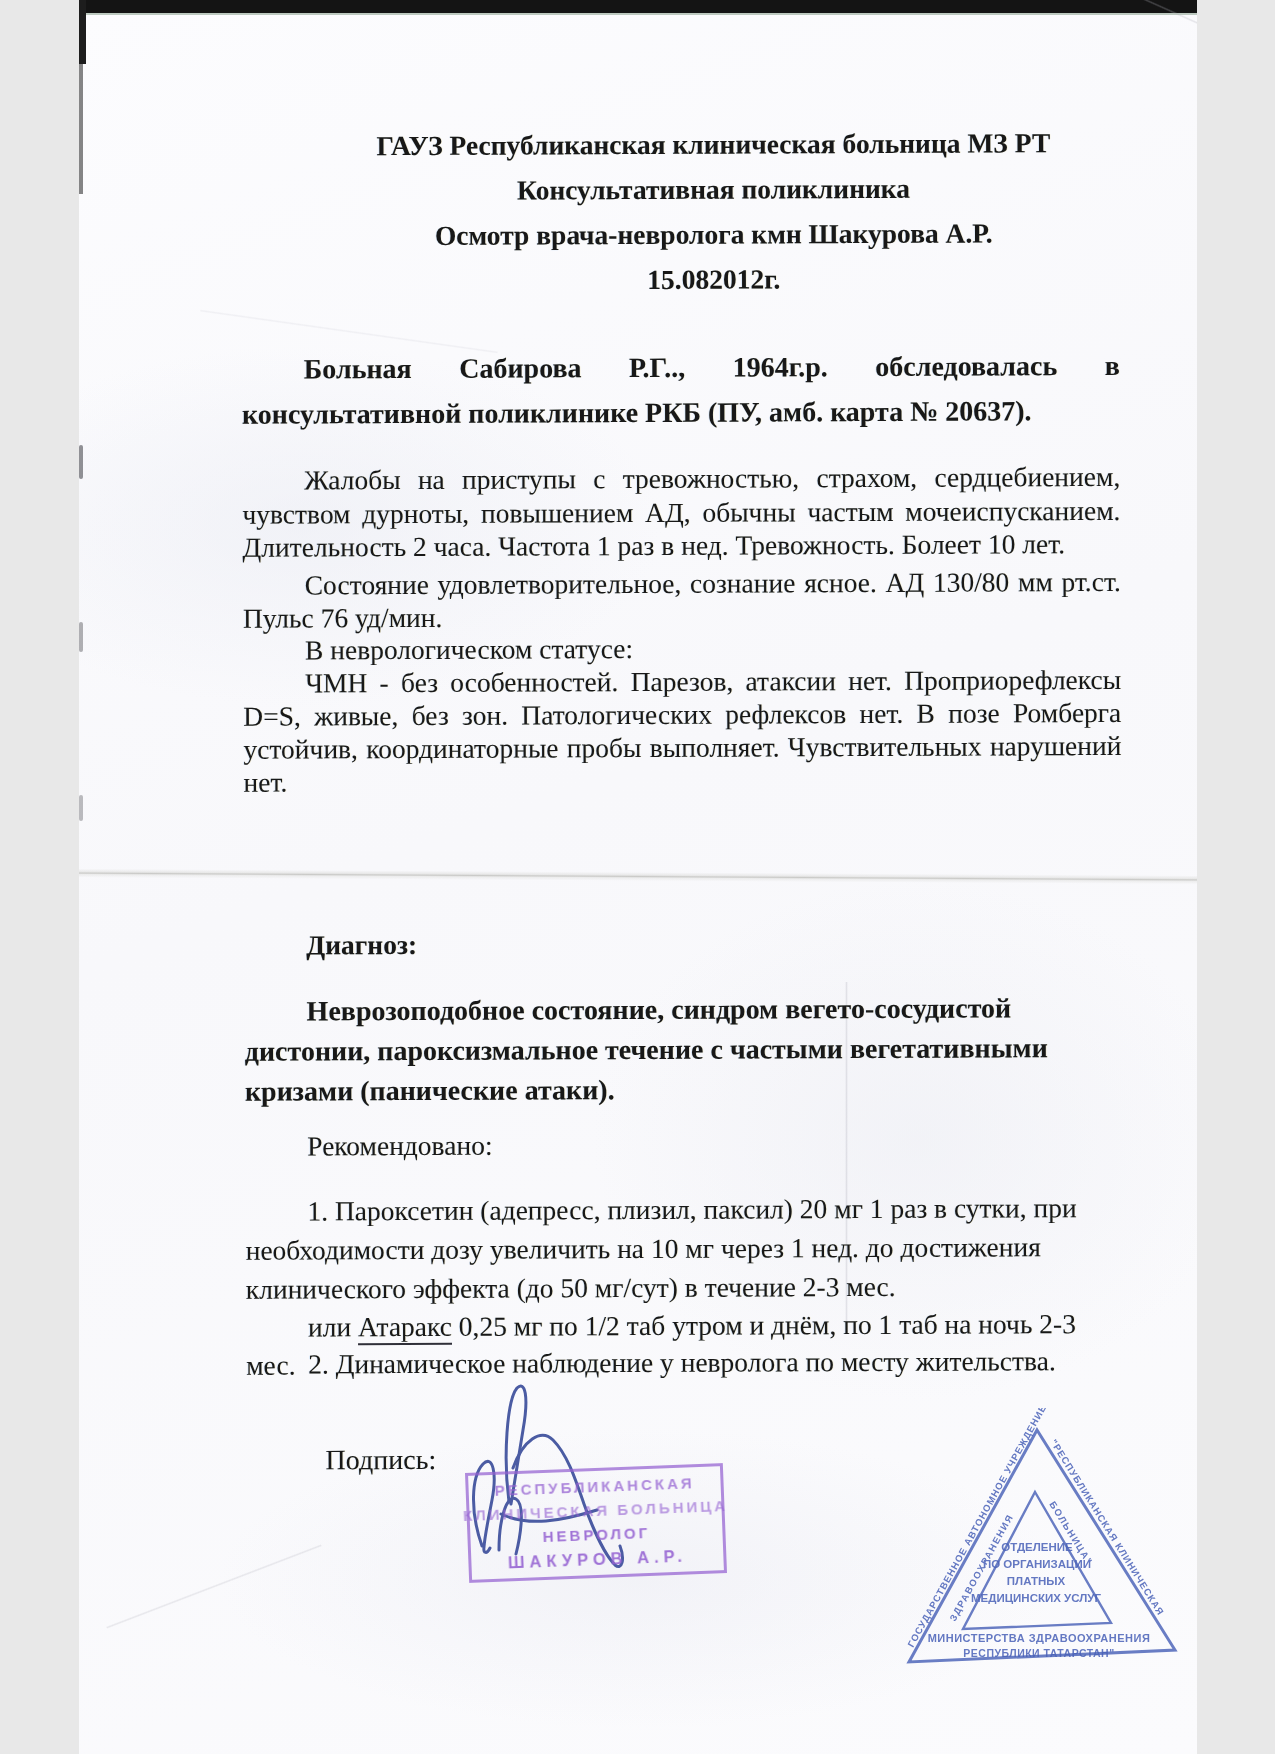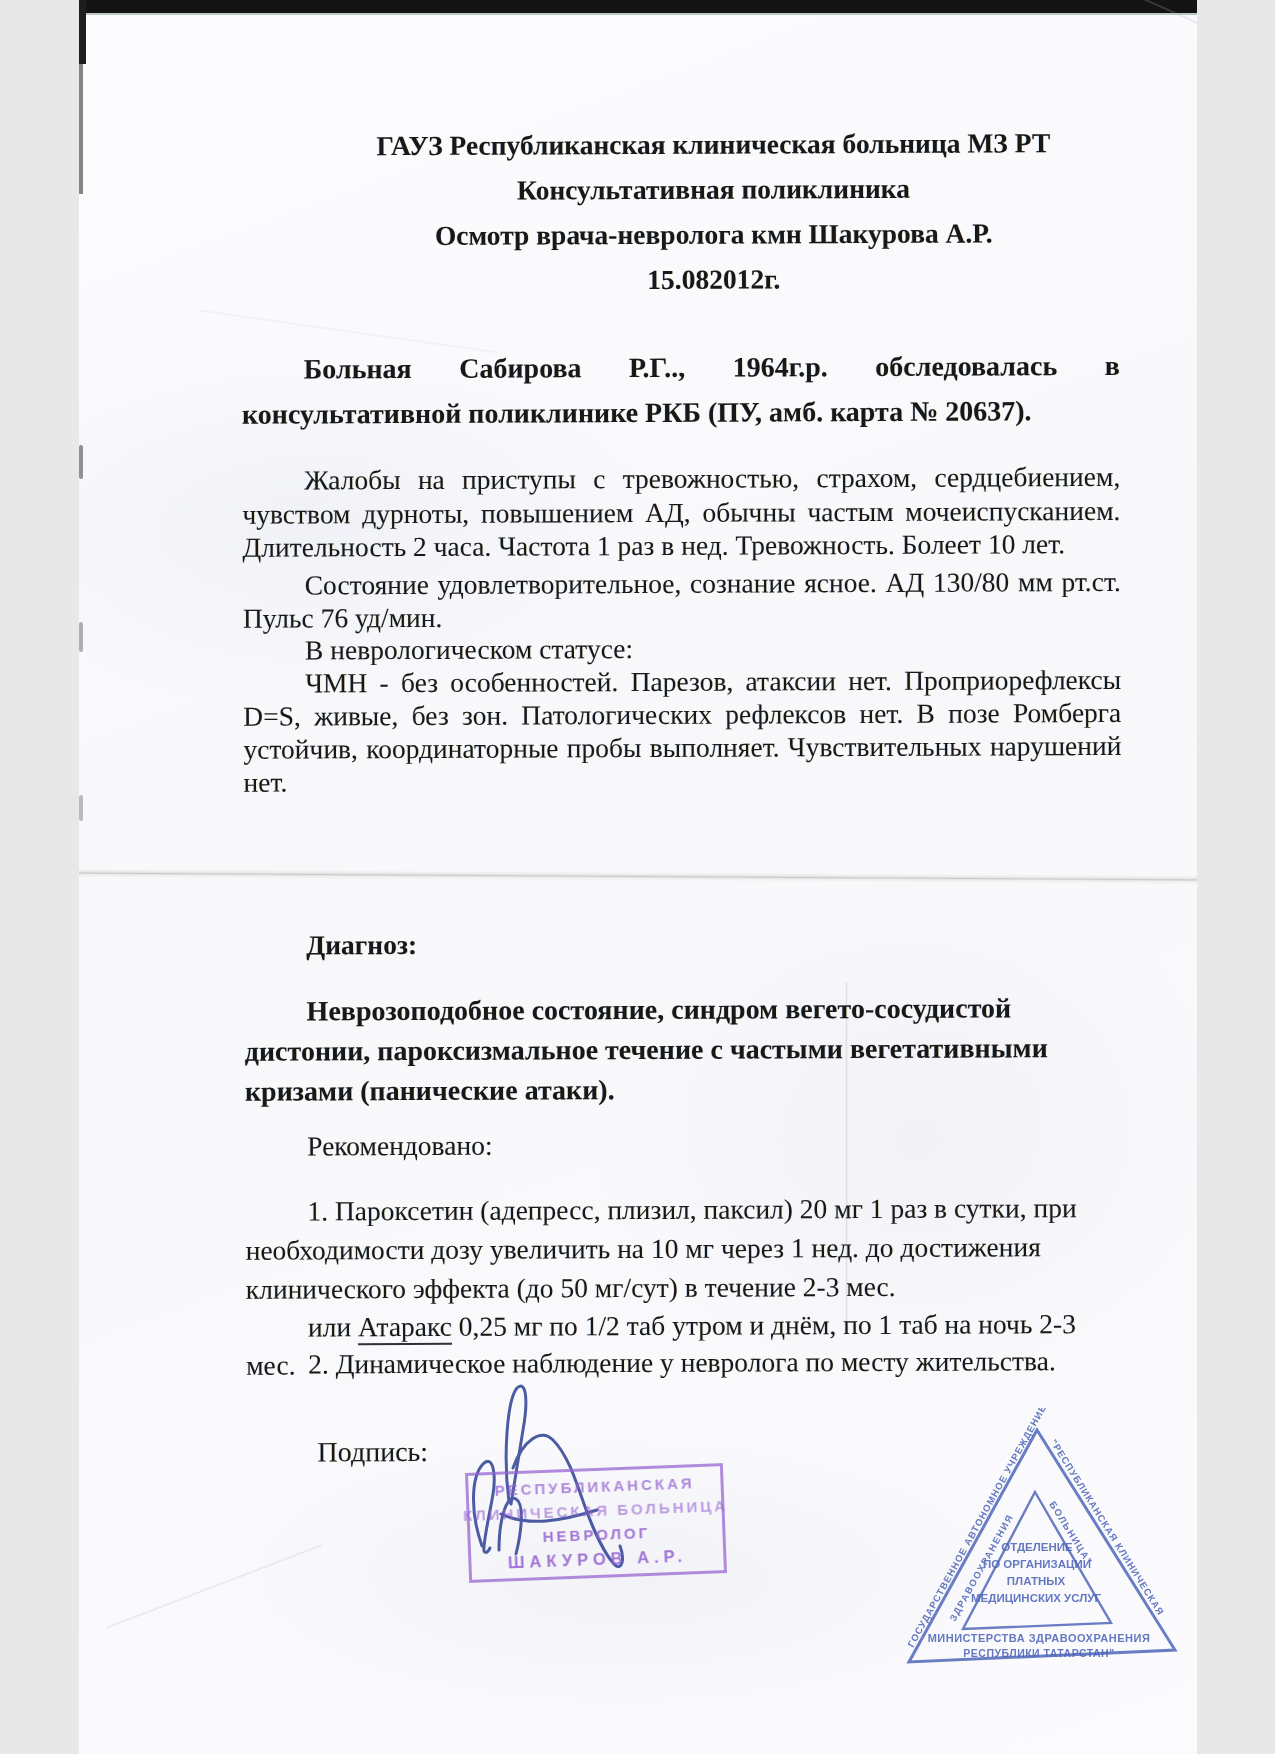--- a/index.html
+++ b/index.html
@@ -105,21 +105,21 @@
     <p class="para just ind doc-text" style="top:665px;margin:0;line-height:33px;">ЧМН - без особенностей. Парезов, атаксии нет. Проприорефлексы D=S, живые, без зон. Патологических рефлексов нет. В позе Ромберга устойчив, координаторные пробы выполняет. Чувствительных нарушений нет.</p>
 
     <p class="para ind b doc-text" style="top:927px;margin:0;line-height:33px;">Диагноз:</p>
     <p class="para ind b doc-text" style="top:990px;margin:0;line-height:40px;font-size:28px;">Неврозоподобное состояние, синдром вегето-сосудистой дистонии, пароксизмальное течение с частыми вегетативными кризами (панические атаки).</p>
 
     <p class="para ind doc-text" style="top:1128px;margin:0;line-height:33px;">Рекомендовано:</p>
     <p class="para ind doc-text" style="top:1190px;margin:0;line-height:39px;">1. Пароксетин (адепресс, плизил, паксил) 20 мг 1 раз в сутки, при необходимости дозу увеличить на 10 мг через 1 нед. до достижения клинического эффекта (до 50 мг/сут) в течение 2-3 мес.</p>
     <p class="para ind doc-text" style="top:1307px;margin:0;line-height:38px;"><span>или </span><span class="drug-underline">Атаракс</span><span> 0,25 мг по 1/2 таб утром и днём, по 1 таб на ночь 2-3 мес.</span></p>
     <p class="para ind doc-text" style="top:1344px;margin:0;line-height:38px;">2. Динамическое наблюдение у невролога по месту жительства.</p>
 
-    <p class="doc-text" style="position:absolute;left:228px;top:1427px;margin:8px;font-size:28px;">Подпись:</p>
+    <p class="doc-text" style="position:absolute;left:228px;top:1427px;margin:16px;font-size:28px;">Подпись:</p>
   </div>
 
   <svg class="sig-svg" width="210" height="215" viewBox="0 0 210 215">
     <g fill="none" stroke="#3d4f9c" stroke-width="3" stroke-linecap="round" opacity=".92">
       <path d="M52 120 C46 75 50 18 60 6 C68 -2 72 14 66 48 C62 72 58 98 54 122"></path>
       <path d="M25 164 C13 130 14 95 26 82 C36 72 40 92 35 118 C32 134 28 152 27 165 C26 172 30 172 33 166"></path>
       <path d="M42 168 C42 136 50 112 59 117 C68 122 64 152 59 172"></path>
       <path d="M56 86 C66 58 84 46 96 58 C110 72 118 96 127 122 C137 150 149 174 158 183 C165 189 168 177 163 164"></path>
       <path d="M44 132 C72 145 104 139 140 128"></path>
     </g>

